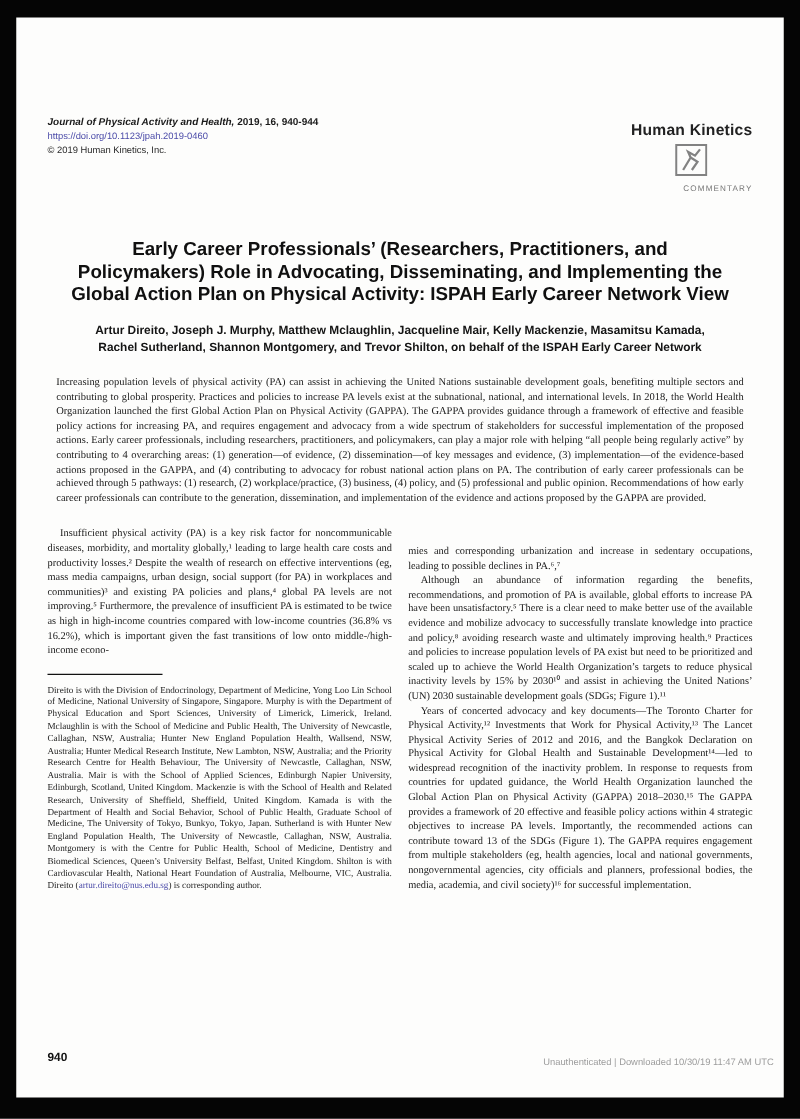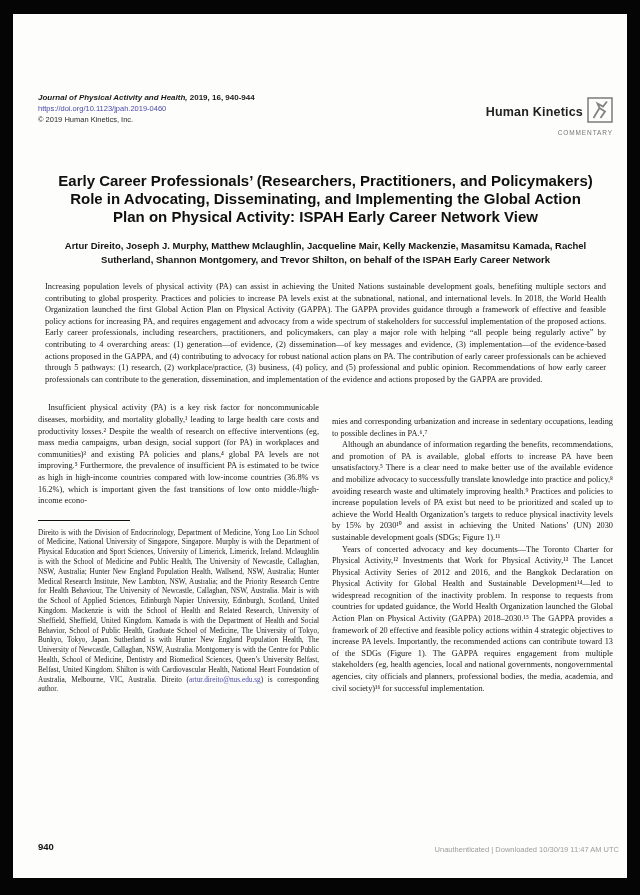--- a/index.html
+++ b/index.html
@@ -2,32 +2,32 @@
 <html><head>
 <meta charset="utf-8">
 <style>
   html,body{margin:0;padding:0;}
   body{
     width:640px;height:895px;background:#050505;position:relative;
     font-family:"Liberation Sans",sans-serif;overflow:hidden;
   }
   .paper{
     position:absolute;left:13px;top:14px;width:614px;height:864px;
-    background:#fdfdfc;box-sizing:border-box;padding:79px 14px 0 25px;
+    background:#fdfdfc;box-sizing:border-box;padding:79px 25px 0 25px;
   }
   
   .masthead{display:flex;justify-content:space-between;align-items:flex-start;}
   .journal-meta{font-size:8px;line-height:10px;color:#1b1b1b;}
   .jname{font-weight:bold;font-style:italic;}
   .jrest{font-weight:bold;}
   .doi-line{margin-top:1px;}
   .doi-line a{color:#4a4aa8;font-size:7.5px;text-decoration:none;}
   .copyright{font-size:7.5px;color:#2a2a2a;margin-top:1px;}
   .publisher{text-align:right;margin-top:4px;}
-  .pub-row{display:flex;align-items:center;gap:4px;justify-content:flex-end;}
+  .pub-row{display:flex;align-items:center;gap:4px;justify-content:flex-end;flex-direction:column;}
   .publisher-name{font-size:12.5px;font-weight:bold;color:#222;letter-spacing:.2px;}
   .article-type{font-size:6.5px;color:#767676;letter-spacing:.9px;margin-top:2px;}
   
   .title{margin:36px 16px 0;font-size:15px;line-height:18px;font-weight:bold;
          text-align:center;color:#101010;}
   .authors{margin:13px 22px 0;font-size:9.5px;line-height:13.5px;font-weight:bold;
            text-align:center;color:#141414;}
   
   .abstract{margin:15px 7px 0;font-family:"Liberation Serif",serif;font-size:8.4px;
             line-height:11.6px;text-align:justify;color:#191919;}

